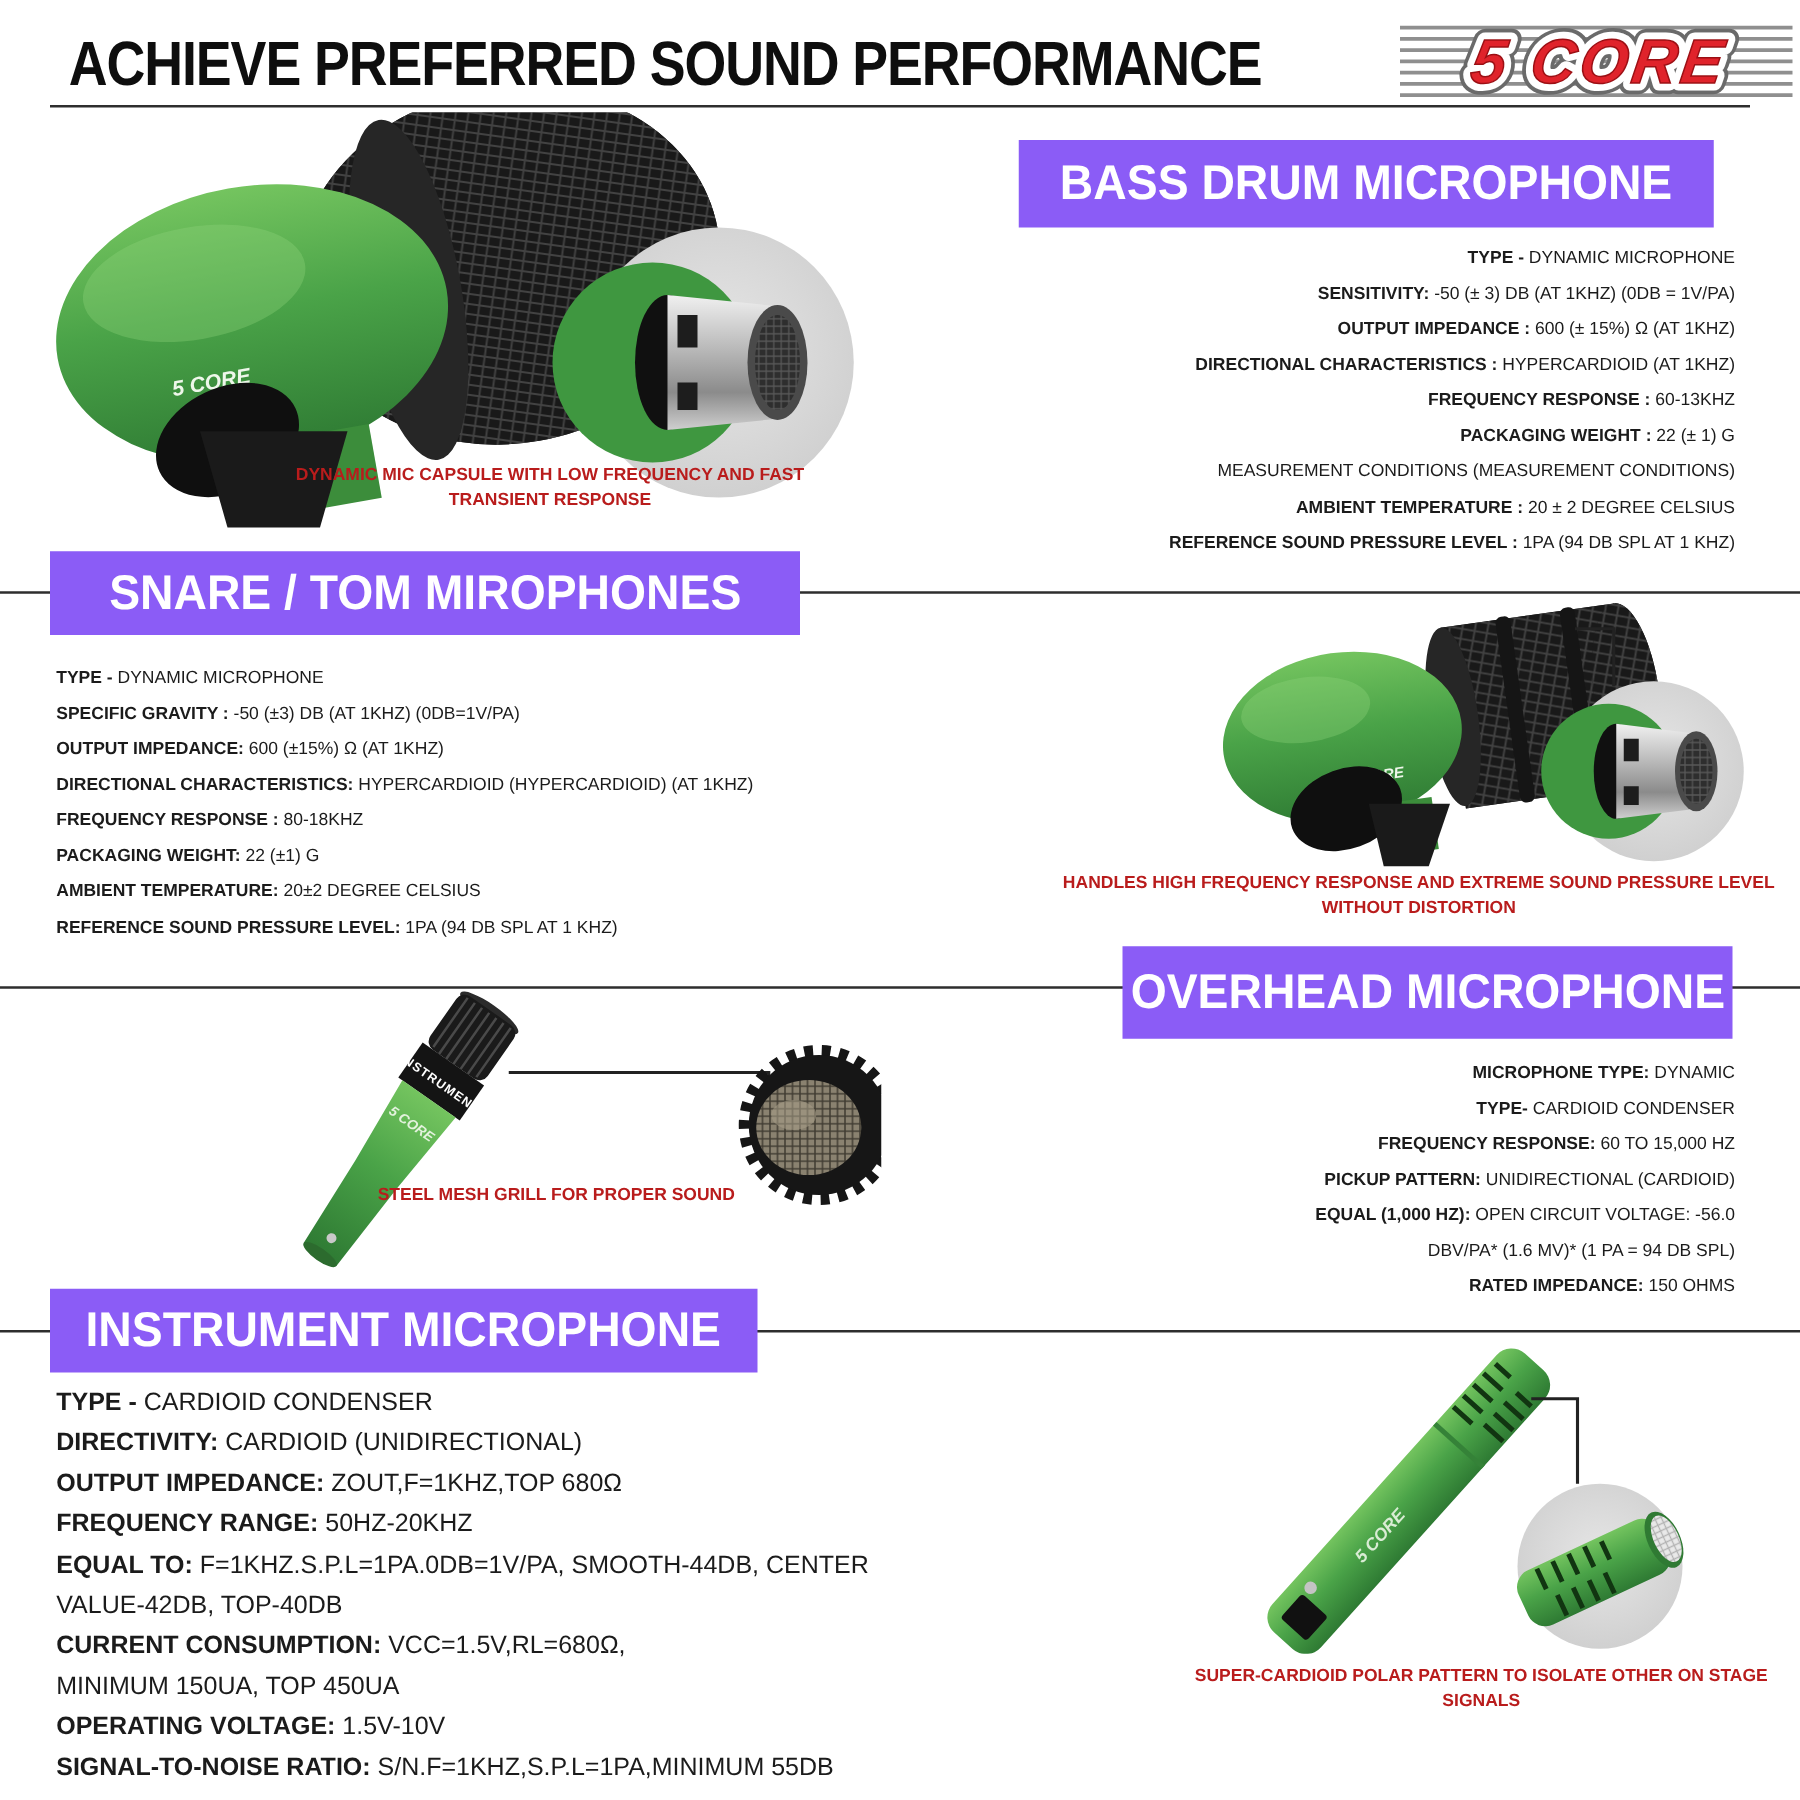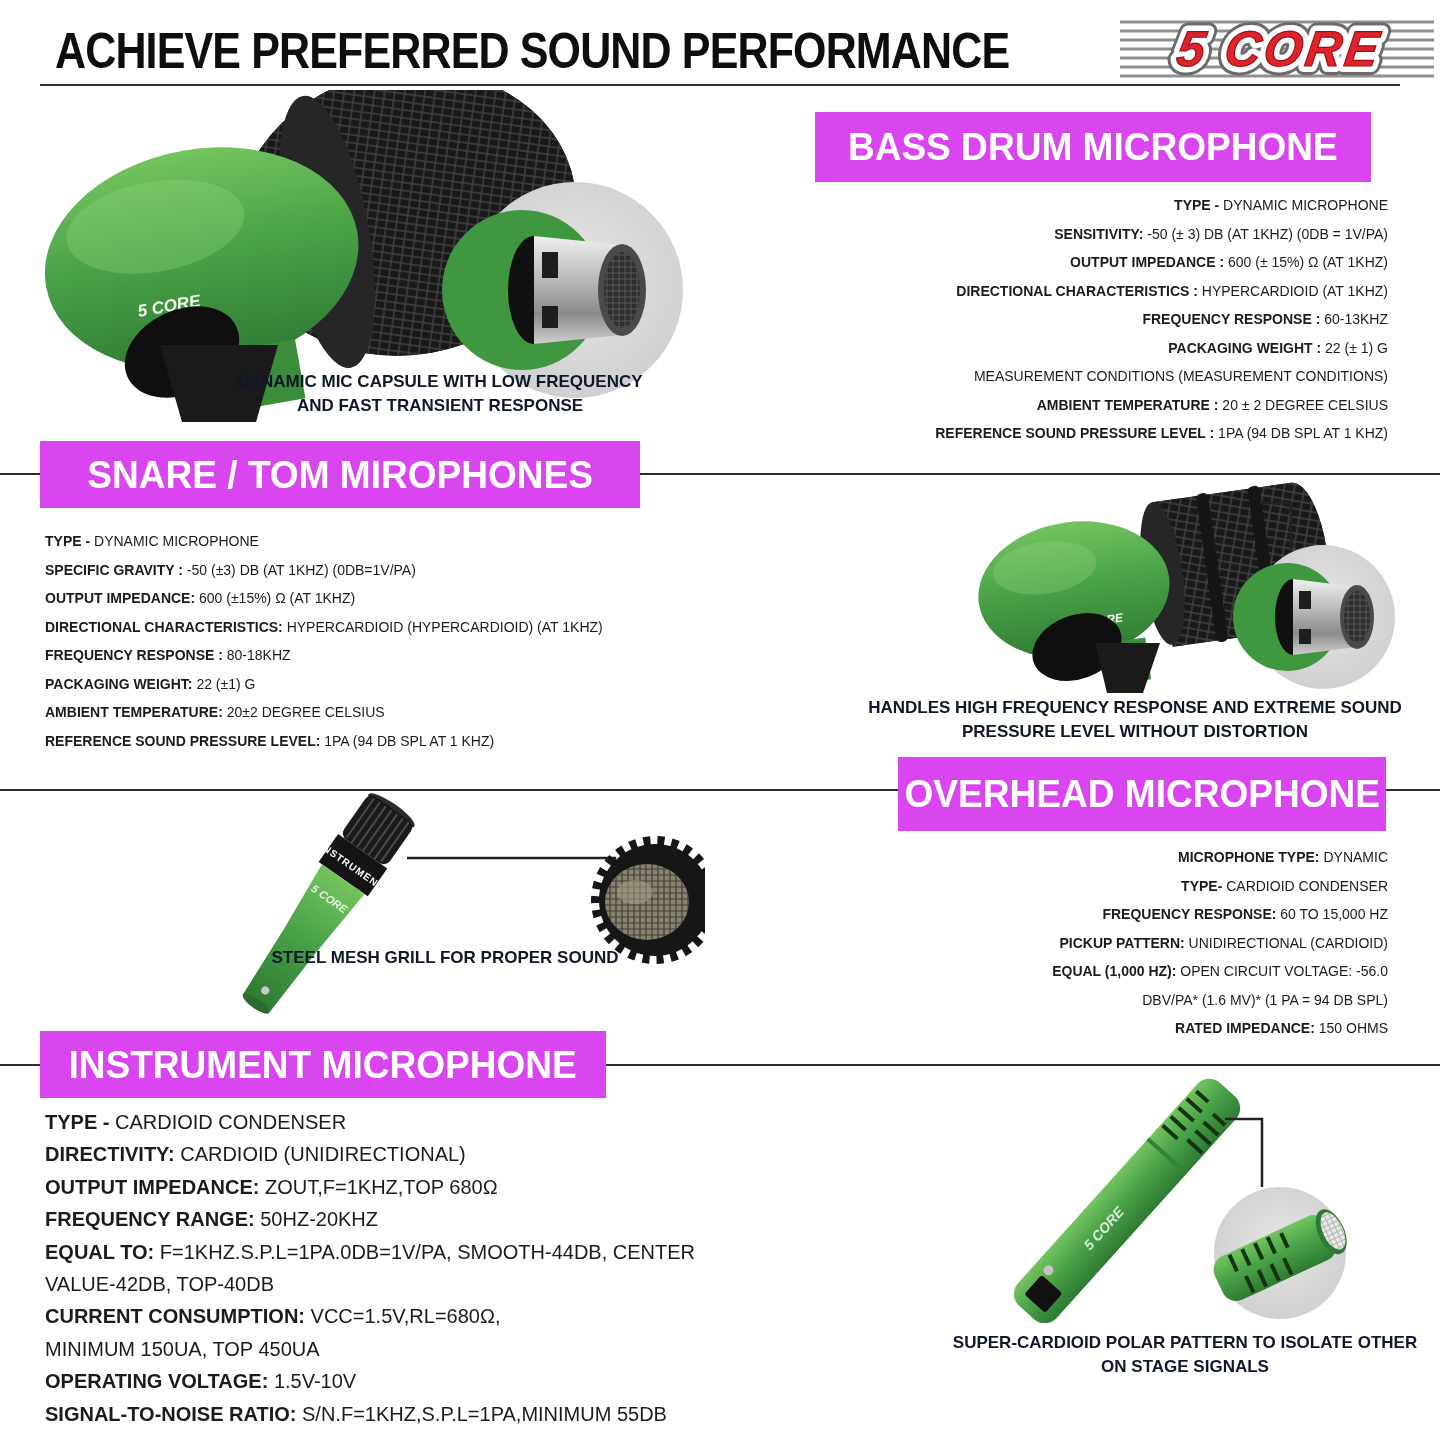--- a/index.html
+++ b/index.html
@@ -1,30 +1,30 @@
 <!DOCTYPE html>
 <html><head>
 <meta charset="utf-8">
 <style>
   html,body{margin:0;padding:0;background:#fff;}
   .canvas{position:relative;width:1440px;height:1440px;background:#ffffff;overflow:hidden;
           font-family:"Liberation Sans",sans-serif;color:#1b1b1b;}
   .page-title{position:absolute;left:55px;top:22px;margin:0;font-size:50px;font-weight:700;
               letter-spacing:-1px;color:#0e0e0e;transform:scaleX(.86);transform-origin:left center;white-space:nowrap;}
   .divider{position:absolute;height:2px;background:#2e2e2e;z-index:1;}
-  .banner{position:absolute;background:#d946ef;color:#fff;display:flex;align-items:center;justify-content:center;
+  .banner{position:absolute;background:#8b5cf6;color:#fff;display:flex;align-items:center;justify-content:center;
           z-index:3;font-weight:700;}
   .banner span{font-size:39px;letter-spacing:0;transform:scaleX(.95);white-space:nowrap;}
   .specs{position:absolute;font-size:14px;line-height:28.5px;z-index:2;}
   .specs.right-align{text-align:right;}
   .specs.big{font-size:20px;line-height:32.4px;}
   .spec-row{white-space:nowrap;}
   .spec-label{font-weight:700;}
   .spec-value{font-weight:400;}
-  .caption{position:absolute;font-weight:700;font-size:17px;line-height:1.4;text-align:center;z-index:4;color:#0f172a;}
+  .caption{position:absolute;font-weight:700;font-size:14px;line-height:1.4;text-align:center;z-index:4;color:#b91c1c;}
   .photo{position:absolute;z-index:2;}
   svg text{font-family:"Liberation Sans",sans-serif;}
 </style>
 </head>
 <body>
 
 <div class="canvas">
 
   <svg width="0" height="0" style="position:absolute" aria-hidden="true">
     <defs>

